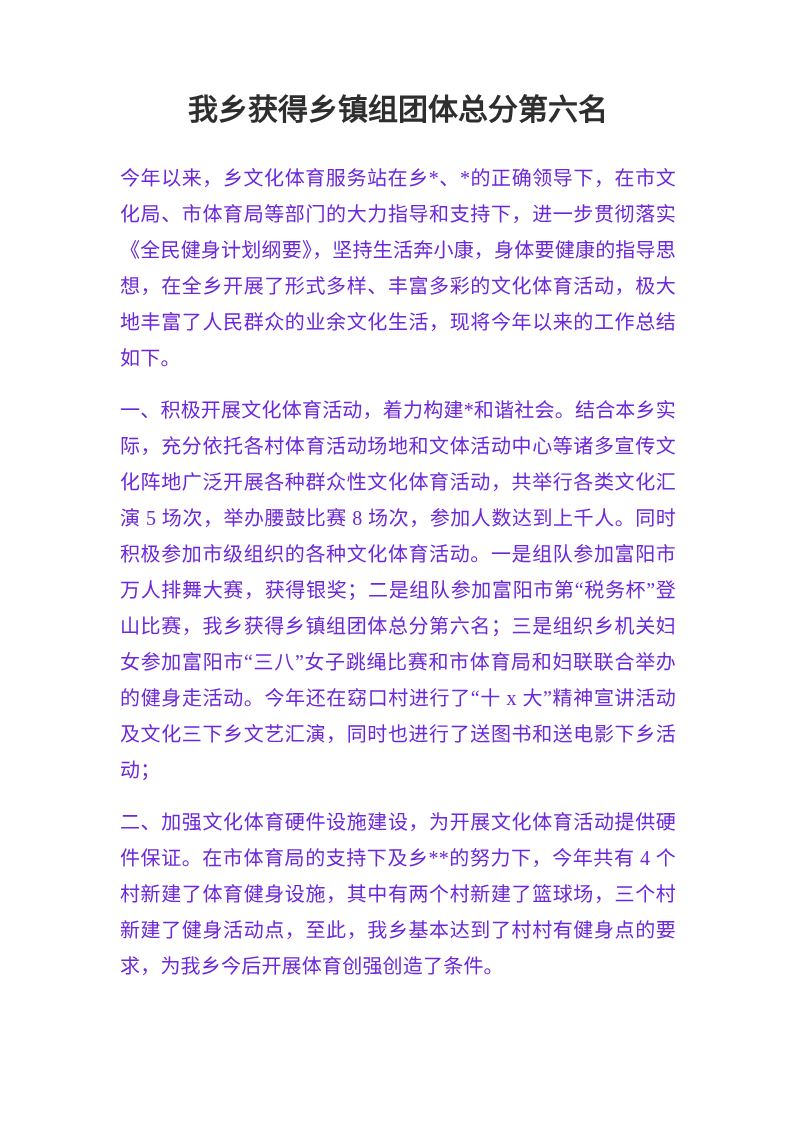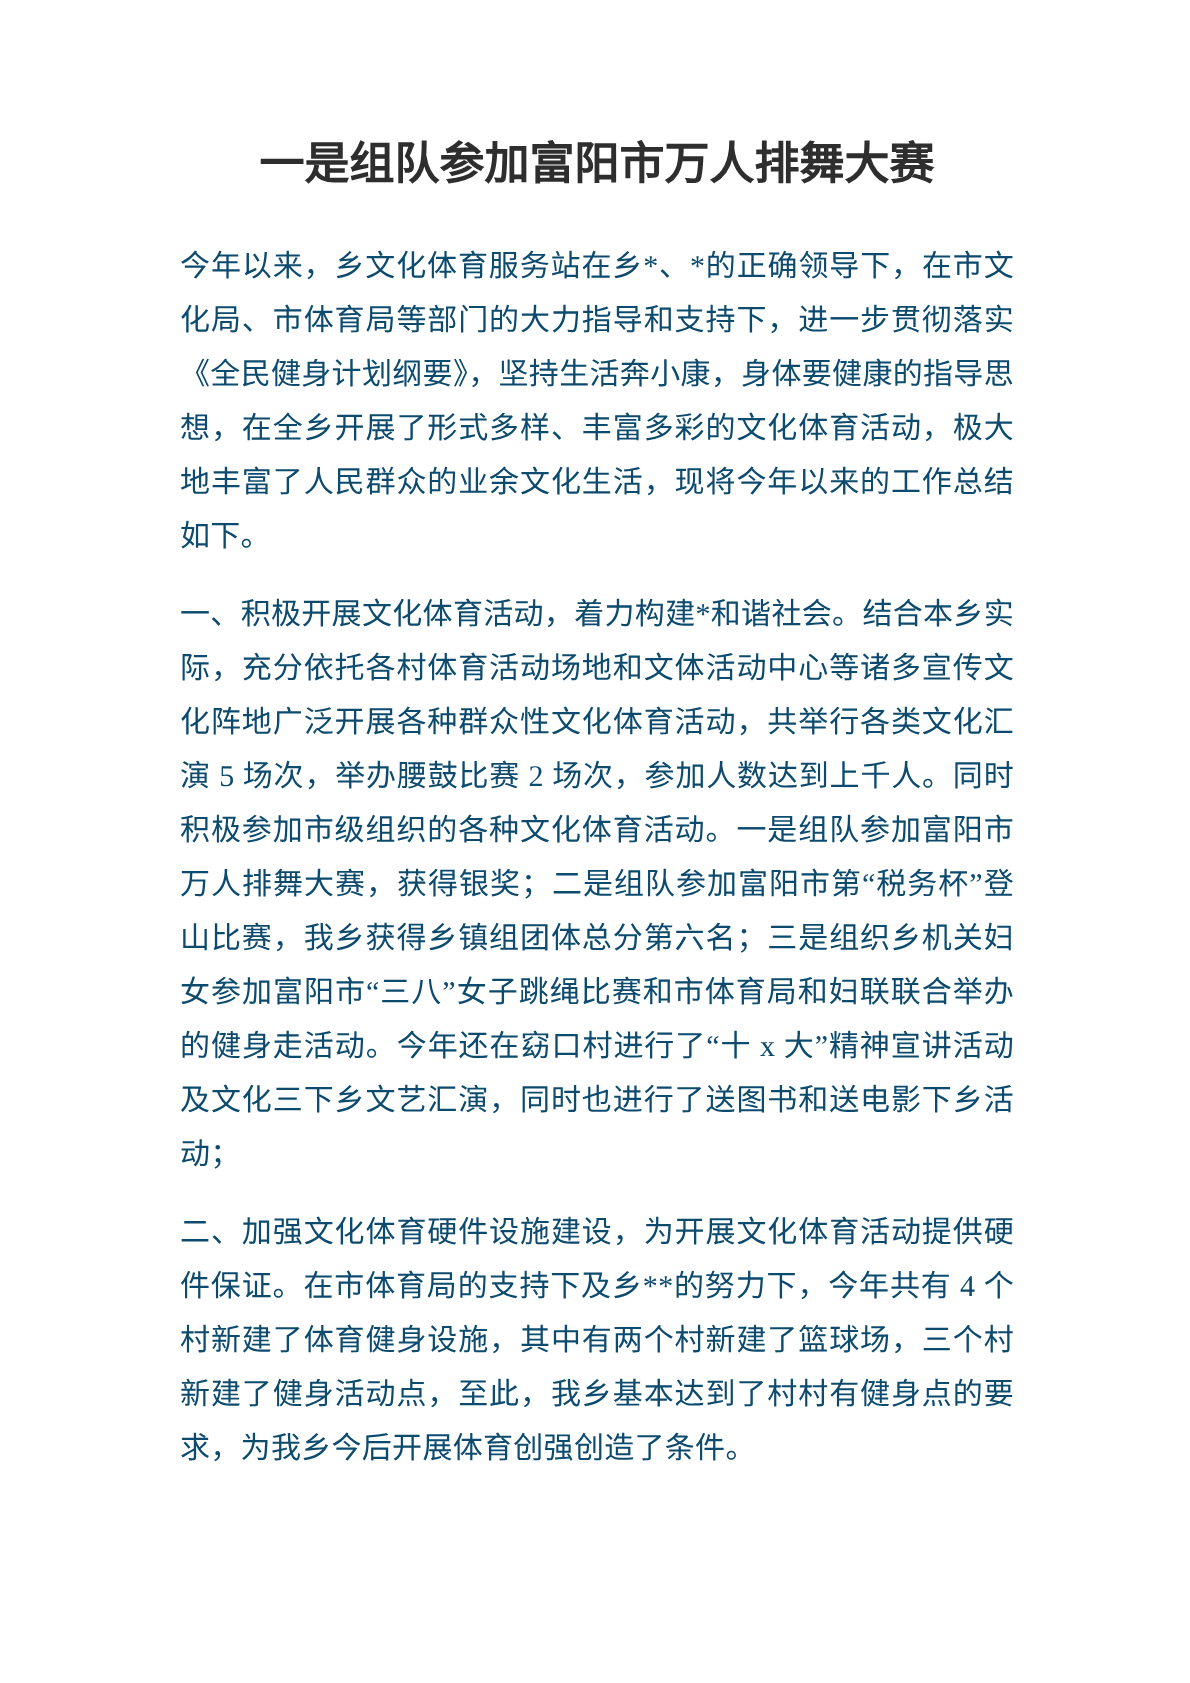--- a/index.html
+++ b/index.html
@@ -27,32 +27,32 @@
     font-weight: bold;
     text-align: center;
     color: #2e2e2e;
     letter-spacing: 0;
   }
   .doc-para {
     margin: 0 0 16px 0;
     font-size: 20px;
     line-height: 36px;
     text-align: justify;
-    color: #0c4a6e;
+    color: #6d28d9;
     letter-spacing: 0.2px;
     word-break: break-all;
   }
   .doc-para:last-child {
     margin-bottom: 0;
   }
 </style>
 </head>
 <body>
 
 <div class="page">
-  <h1 class="doc-title">一是组队参加富阳市万人排舞大赛</h1>
+  <h1 class="doc-title">我乡获得乡镇组团体总分第六名</h1>
 
   <p class="doc-para">今年以来，乡文化体育服务站在乡*、*的正确领导下，在市文化局、市体育局等部门的大力指导和支持下，进一步贯彻落实《全民健身计划纲要》，坚持生活奔小康，身体要健康的指导思想，在全乡开展了形式多样、丰富多彩的文化体育活动，极大地丰富了人民群众的业余文化生活，现将今年以来的工作总结如下。</p>
 
-  <p class="doc-para">一、积极开展文化体育活动，着力构建*和谐社会。结合本乡实际，充分依托各村体育活动场地和文体活动中心等诸多宣传文化阵地广泛开展各种群众性文化体育活动，共举行各类文化汇演 5 场次，举办腰鼓比赛 2 场次，参加人数达到上千人。同时积极参加市级组织的各种文化体育活动。一是组队参加富阳市万人排舞大赛，获得银奖；二是组队参加富阳市第“税务杯”登山比赛，我乡获得乡镇组团体总分第六名；三是组织乡机关妇女参加富阳市“三八”女子跳绳比赛和市体育局和妇联联合举办的健身走活动。今年还在窈口村进行了“十 x 大”精神宣讲活动及文化三下乡文艺汇演，同时也进行了送图书和送电影下乡活动；</p>
+  <p class="doc-para">一、积极开展文化体育活动，着力构建*和谐社会。结合本乡实际，充分依托各村体育活动场地和文体活动中心等诸多宣传文化阵地广泛开展各种群众性文化体育活动，共举行各类文化汇演 5 场次，举办腰鼓比赛 8 场次，参加人数达到上千人。同时积极参加市级组织的各种文化体育活动。一是组队参加富阳市万人排舞大赛，获得银奖；二是组队参加富阳市第“税务杯”登山比赛，我乡获得乡镇组团体总分第六名；三是组织乡机关妇女参加富阳市“三八”女子跳绳比赛和市体育局和妇联联合举办的健身走活动。今年还在窈口村进行了“十 x 大”精神宣讲活动及文化三下乡文艺汇演，同时也进行了送图书和送电影下乡活动；</p>
 
   <p class="doc-para">二、加强文化体育硬件设施建设，为开展文化体育活动提供硬件保证。在市体育局的支持下及乡**的努力下，今年共有 4 个村新建了体育健身设施，其中有两个村新建了篮球场，三个村新建了健身活动点，至此，我乡基本达到了村村有健身点的要求，为我乡今后开展体育创强创造了条件。</p>
 </div>
 
 </body></html>

